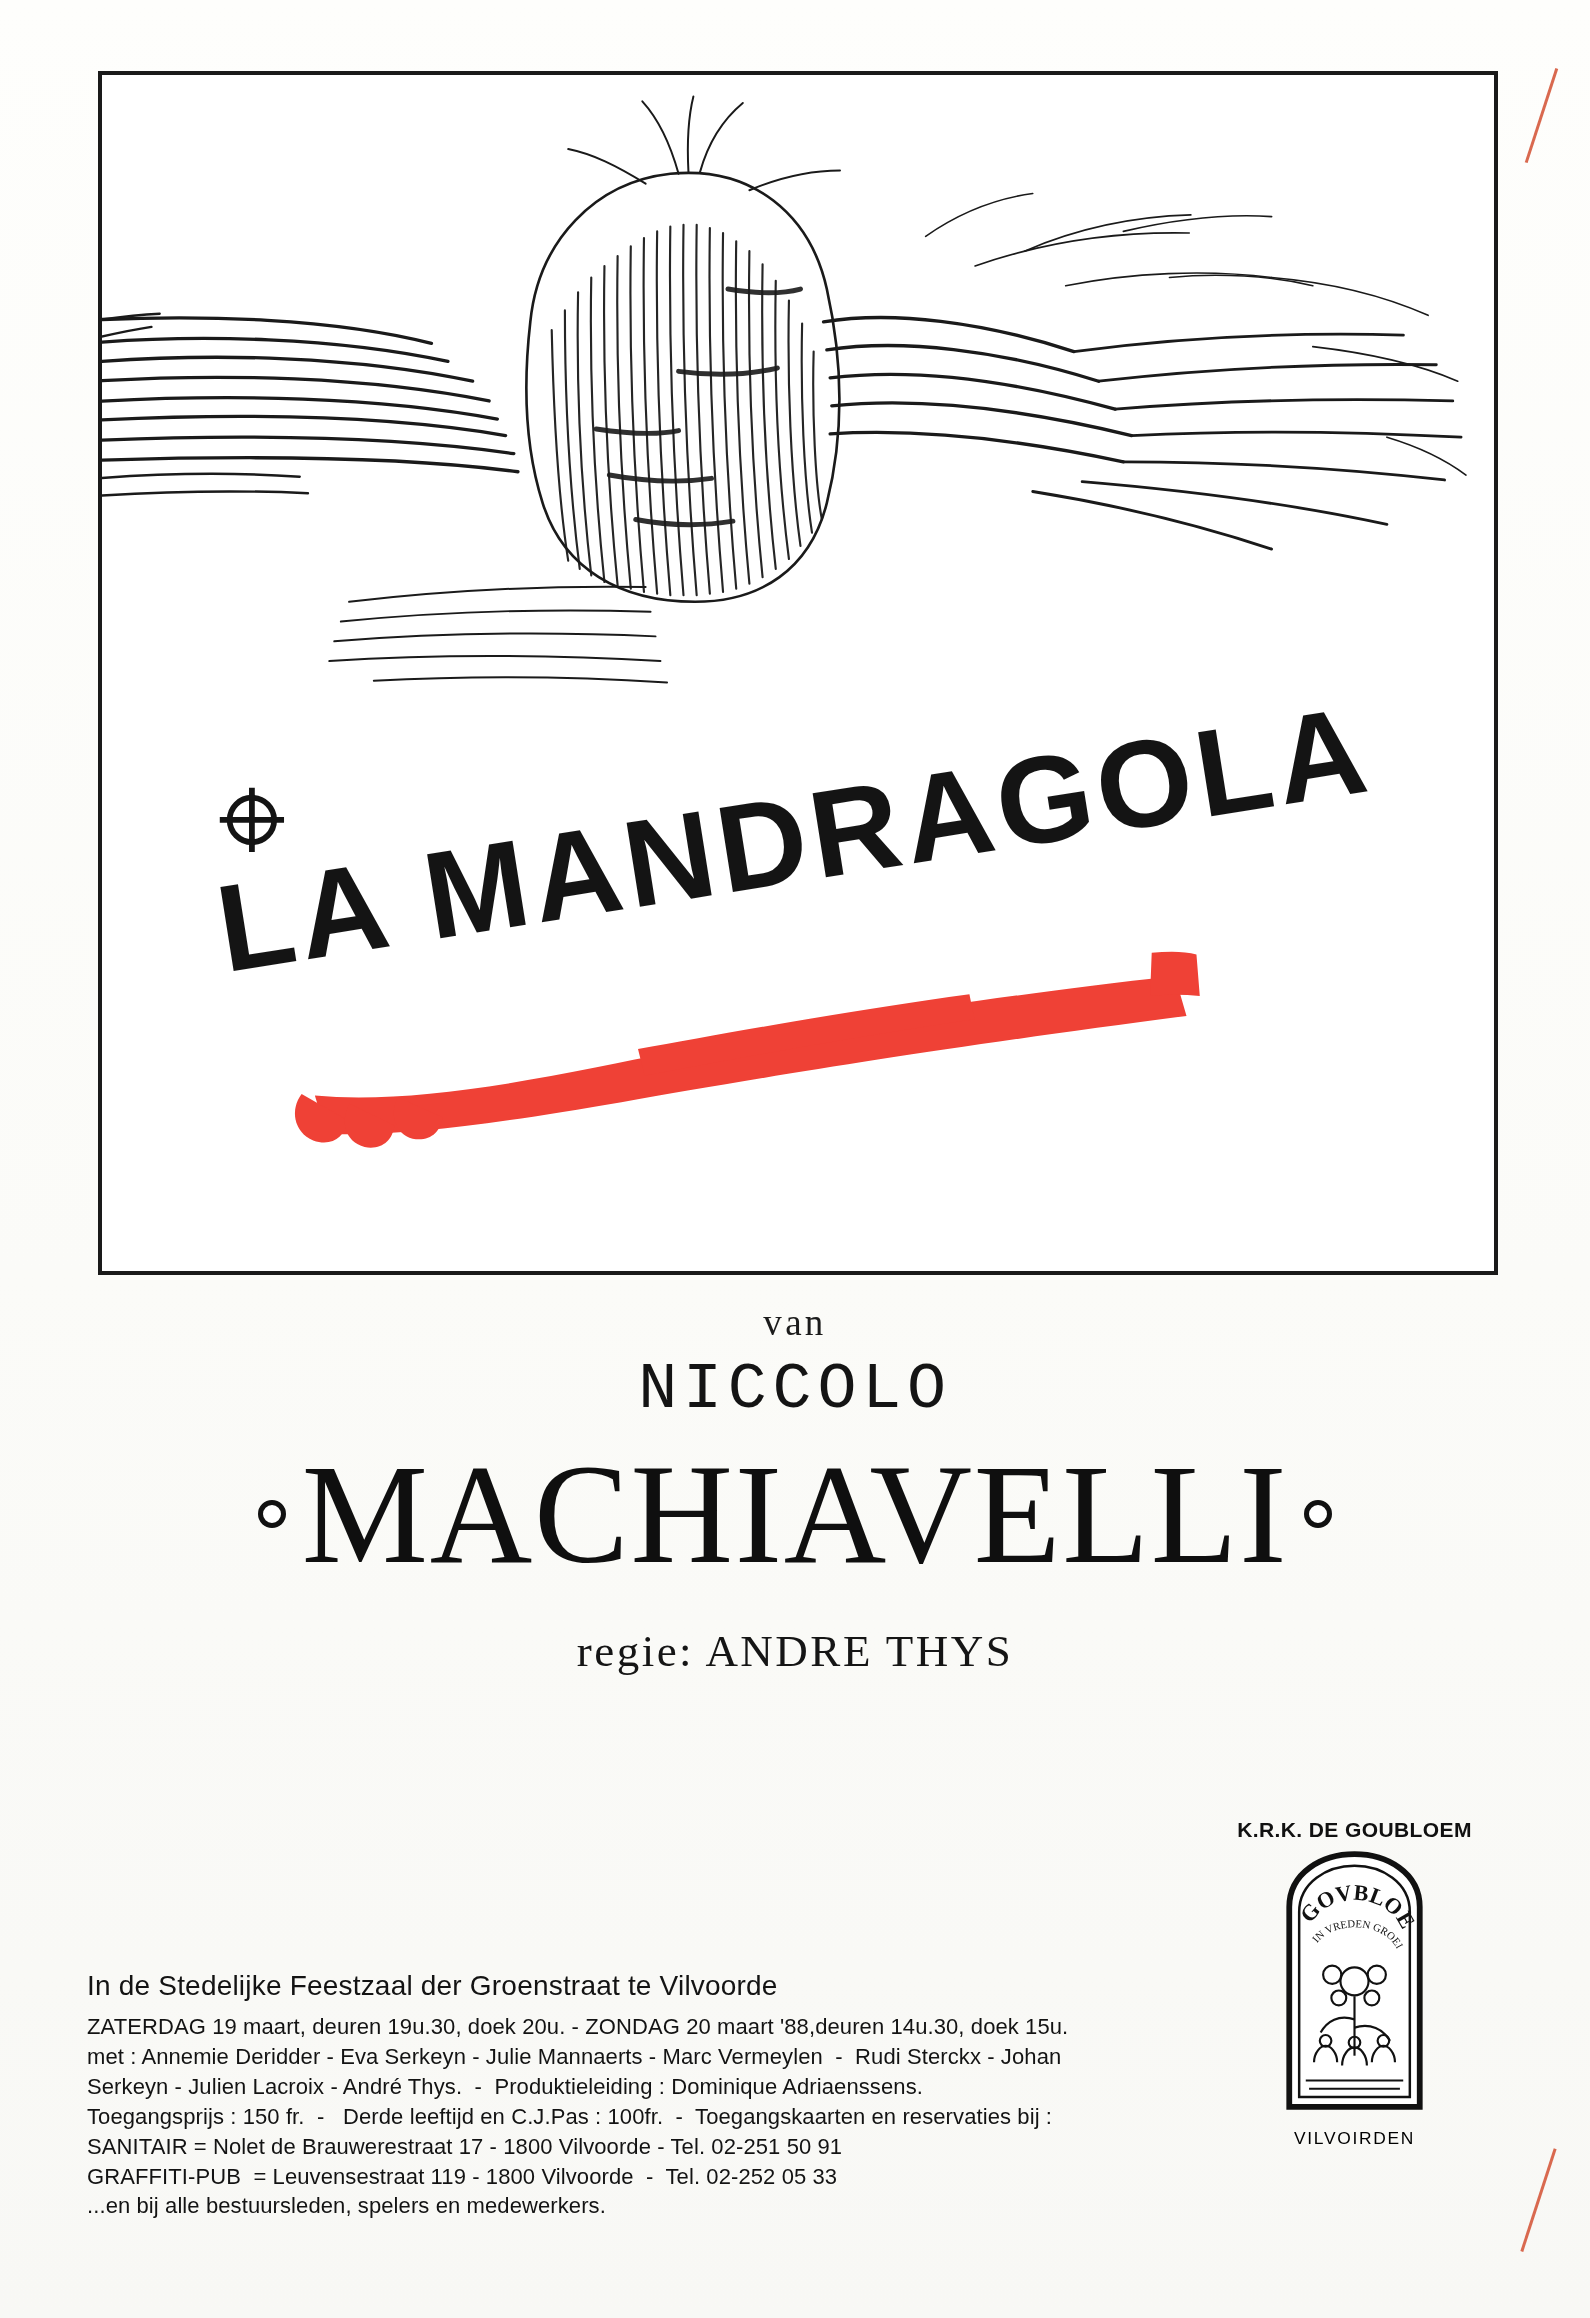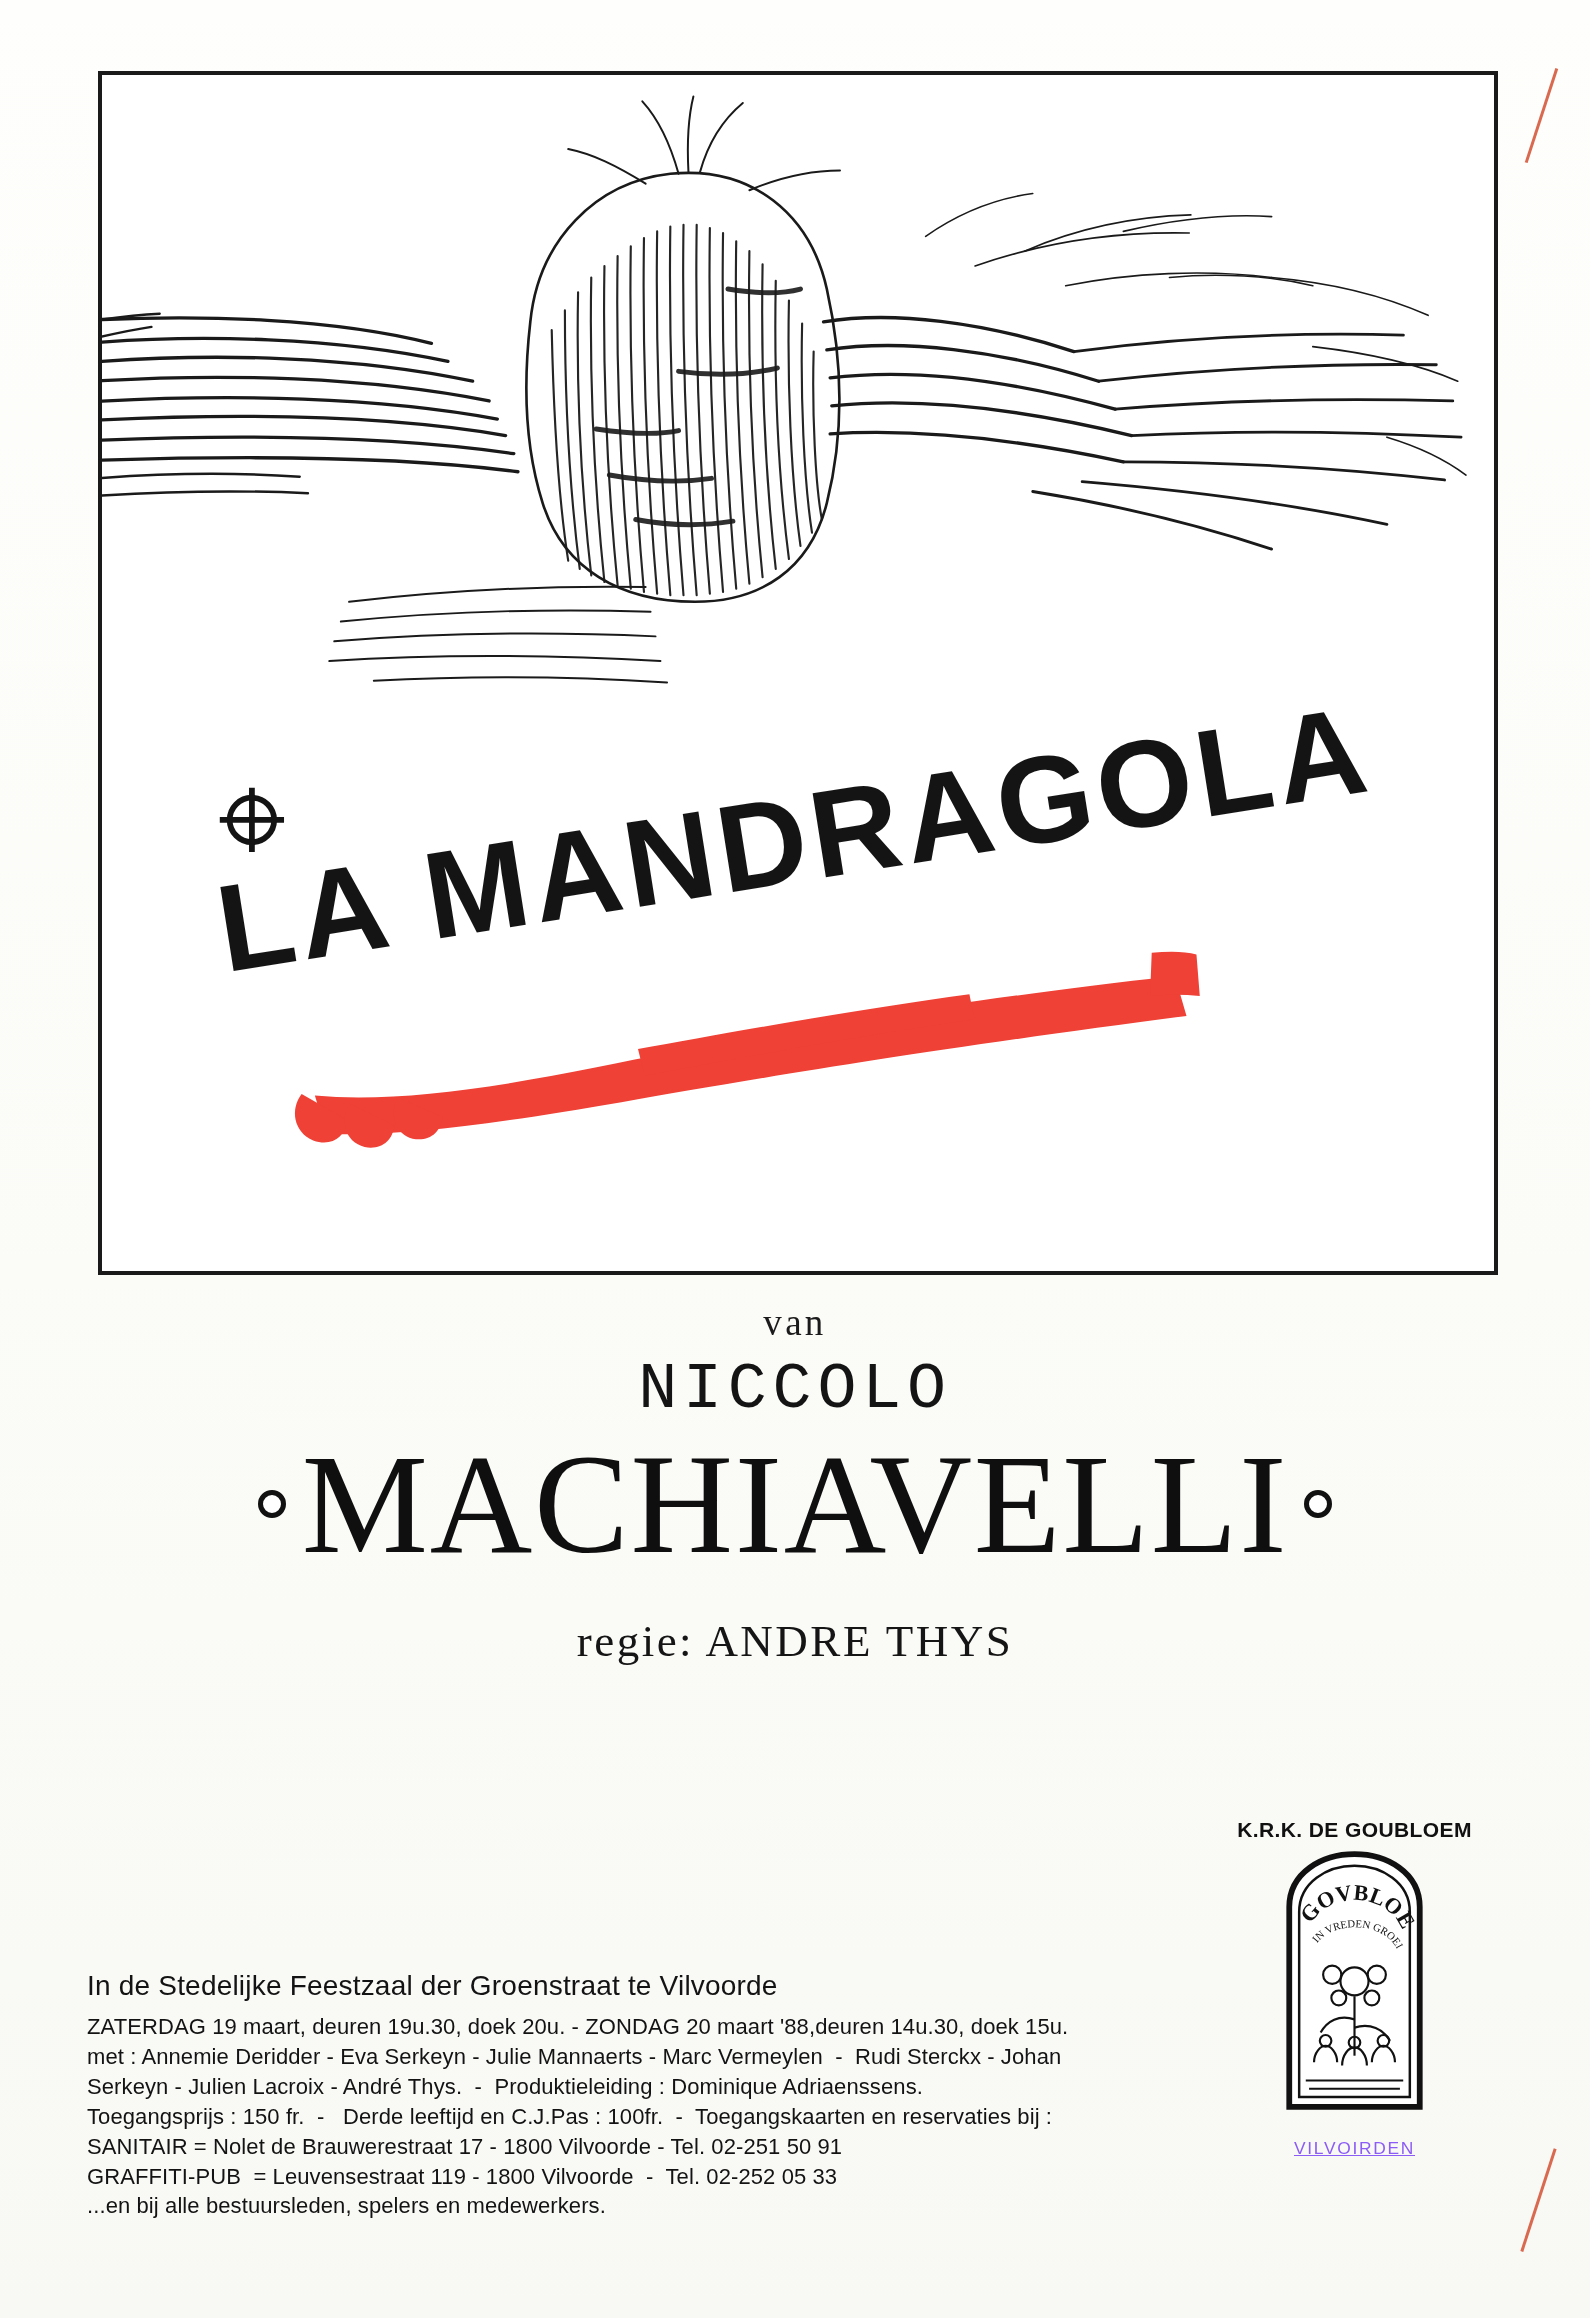--- a/index.html
+++ b/index.html
@@ -81,21 +81,21 @@
     letter-spacing: 5.8px;
     color: #141414;
     margin-bottom: 3.3px;
   }
   #author-last-wrap {
     position: relative;
     display: flex;
     align-items: center;
     justify-content: center;
     gap: 16px;
-    margin-top: 6px;
+    margin-top: 16px;
   }
   #author-last {
     font-family: "Liberation Serif", serif;
     font-size: 142px;
     line-height: 1.0;
     letter-spacing: 1.7px;
     color: #0f0f0f;
     -webkit-text-stroke: 0px;
     font-weight: 400;
   }
@@ -156,23 +156,22 @@
   }
   #logo-badge {
     position: relative;
     width: 147px;
     height: 273px;
     margin: 0 auto;
   }
   #logo-caption {
     font-size: 17.4px;
     letter-spacing: 1.7px;
-    color: #8b5cf6;
-    margin-top: 16px;
-    text-decoration: underline;
+    color: #000000;
+    margin-top: 6px;
   }
 
   
   .edge-mark {
     position: absolute;
     background: #d9694f;
   }
   #mark-top-right {
     right: 48px;
     top: 66px;

